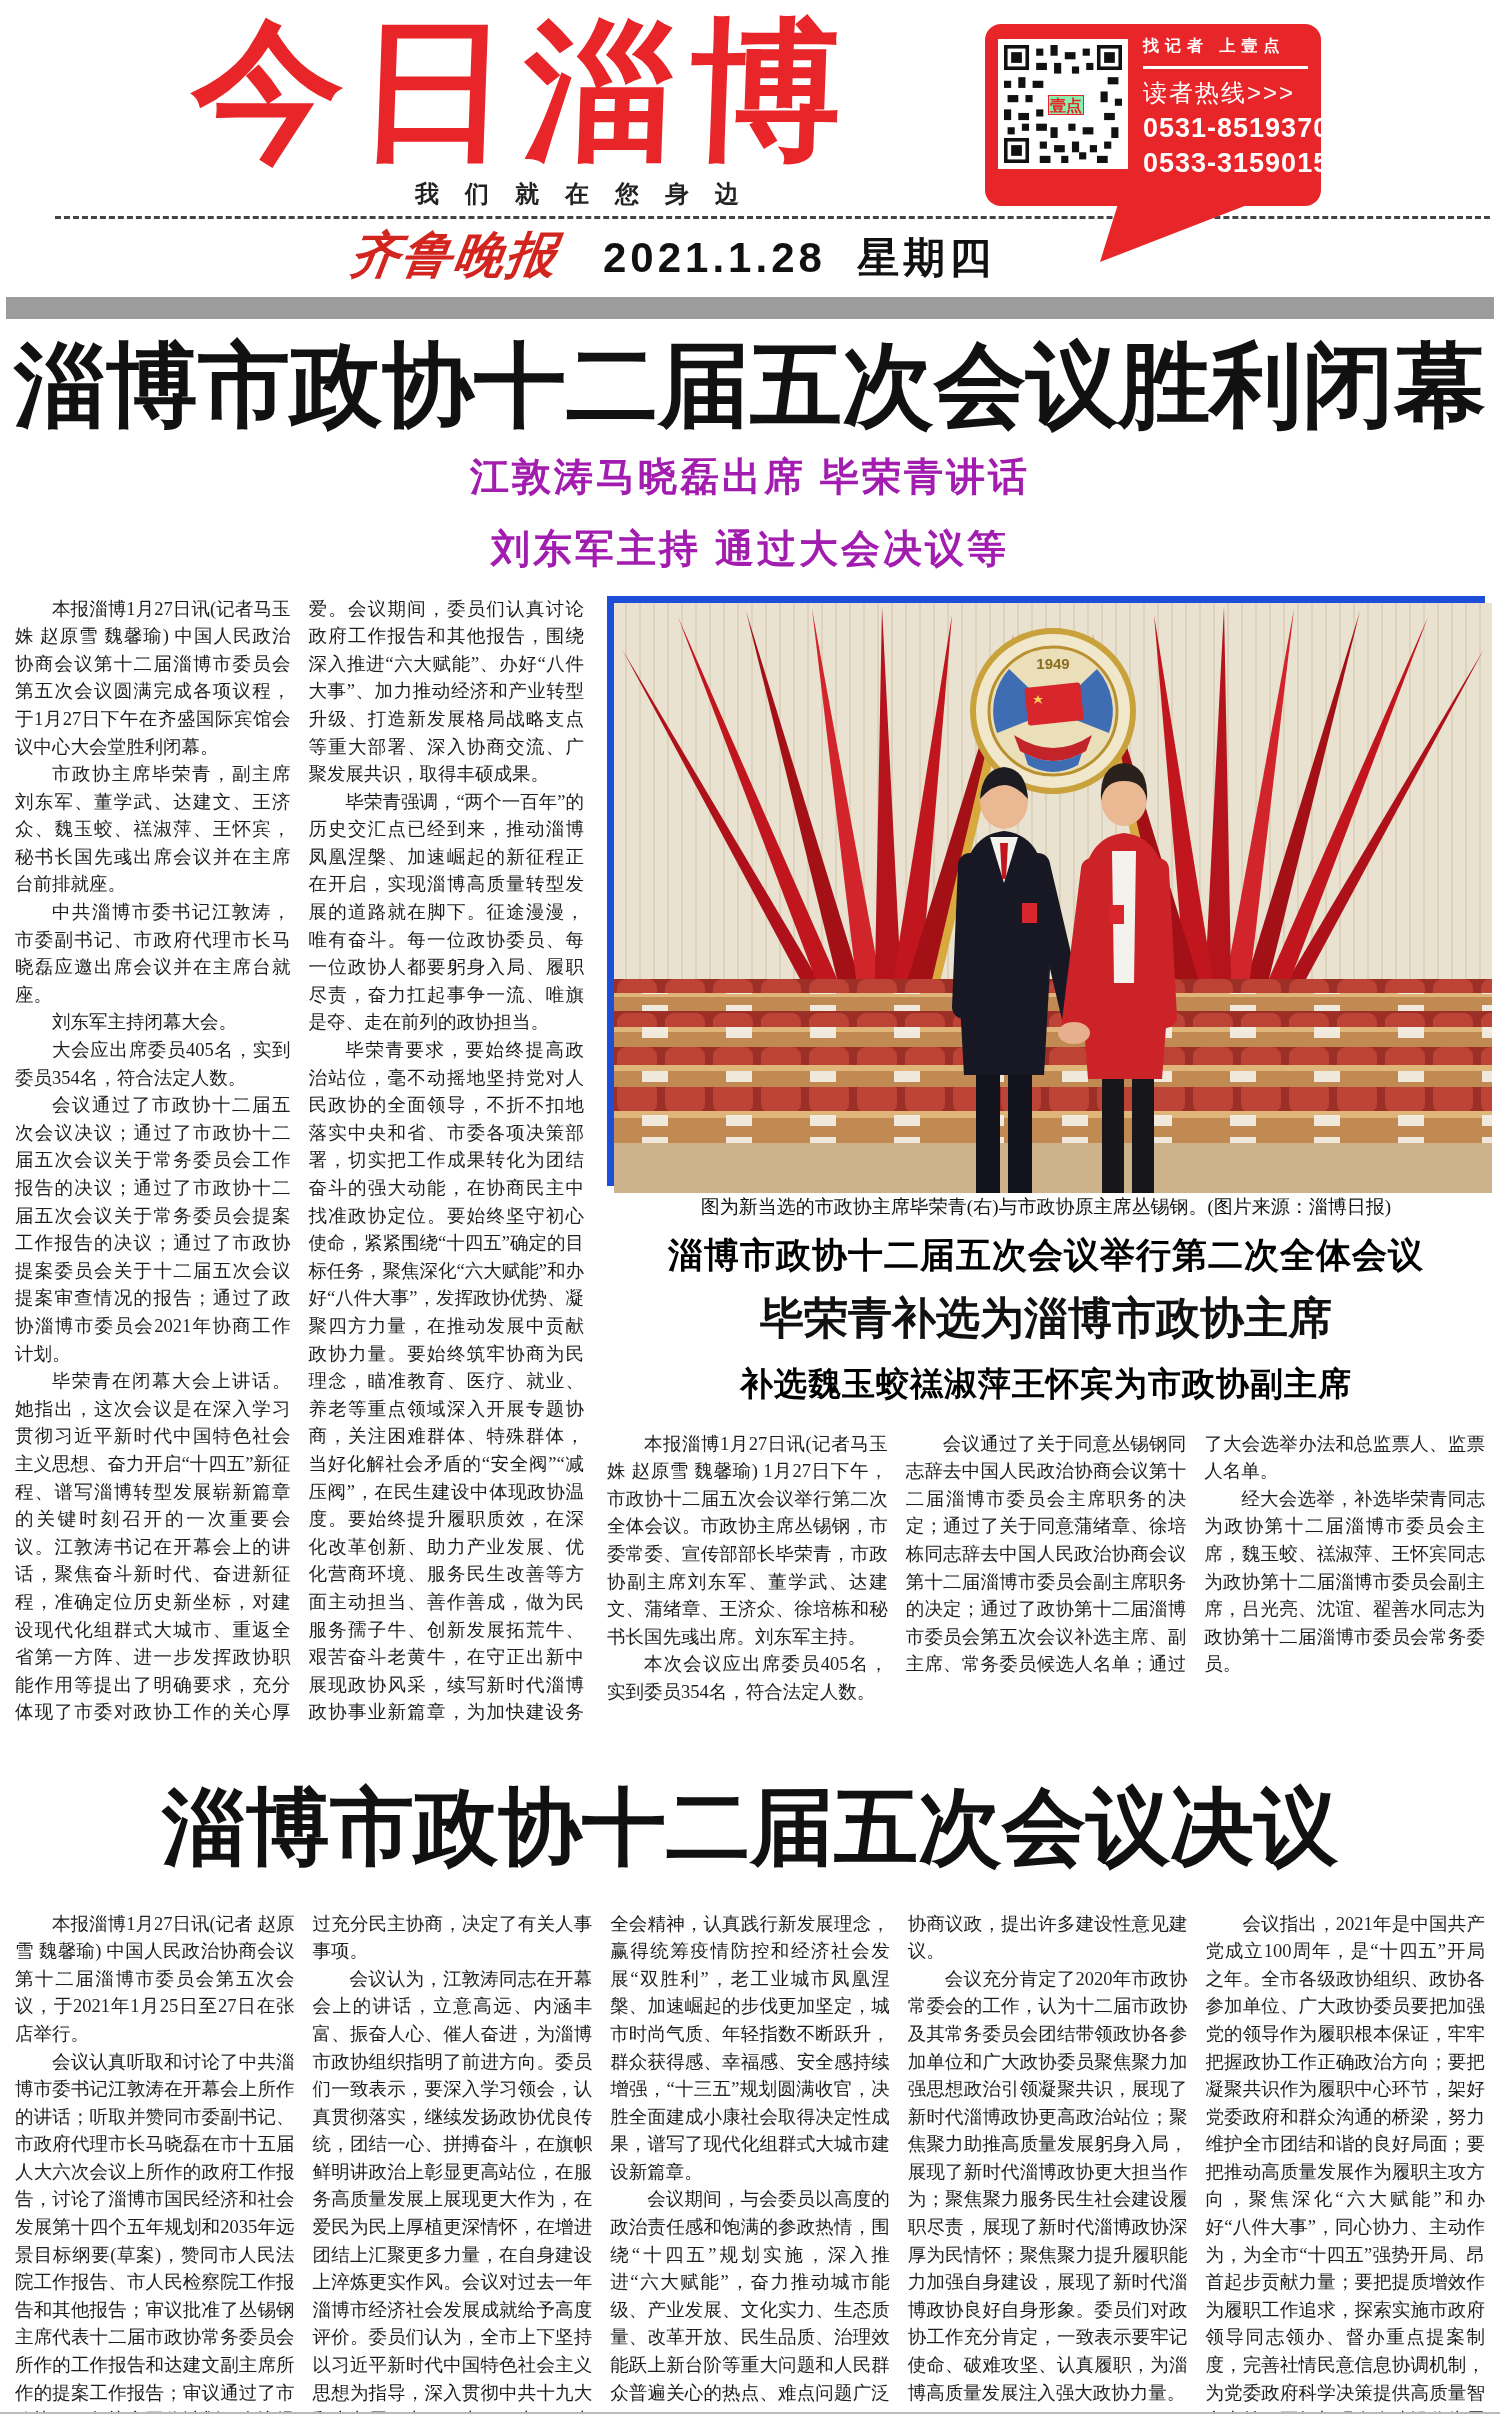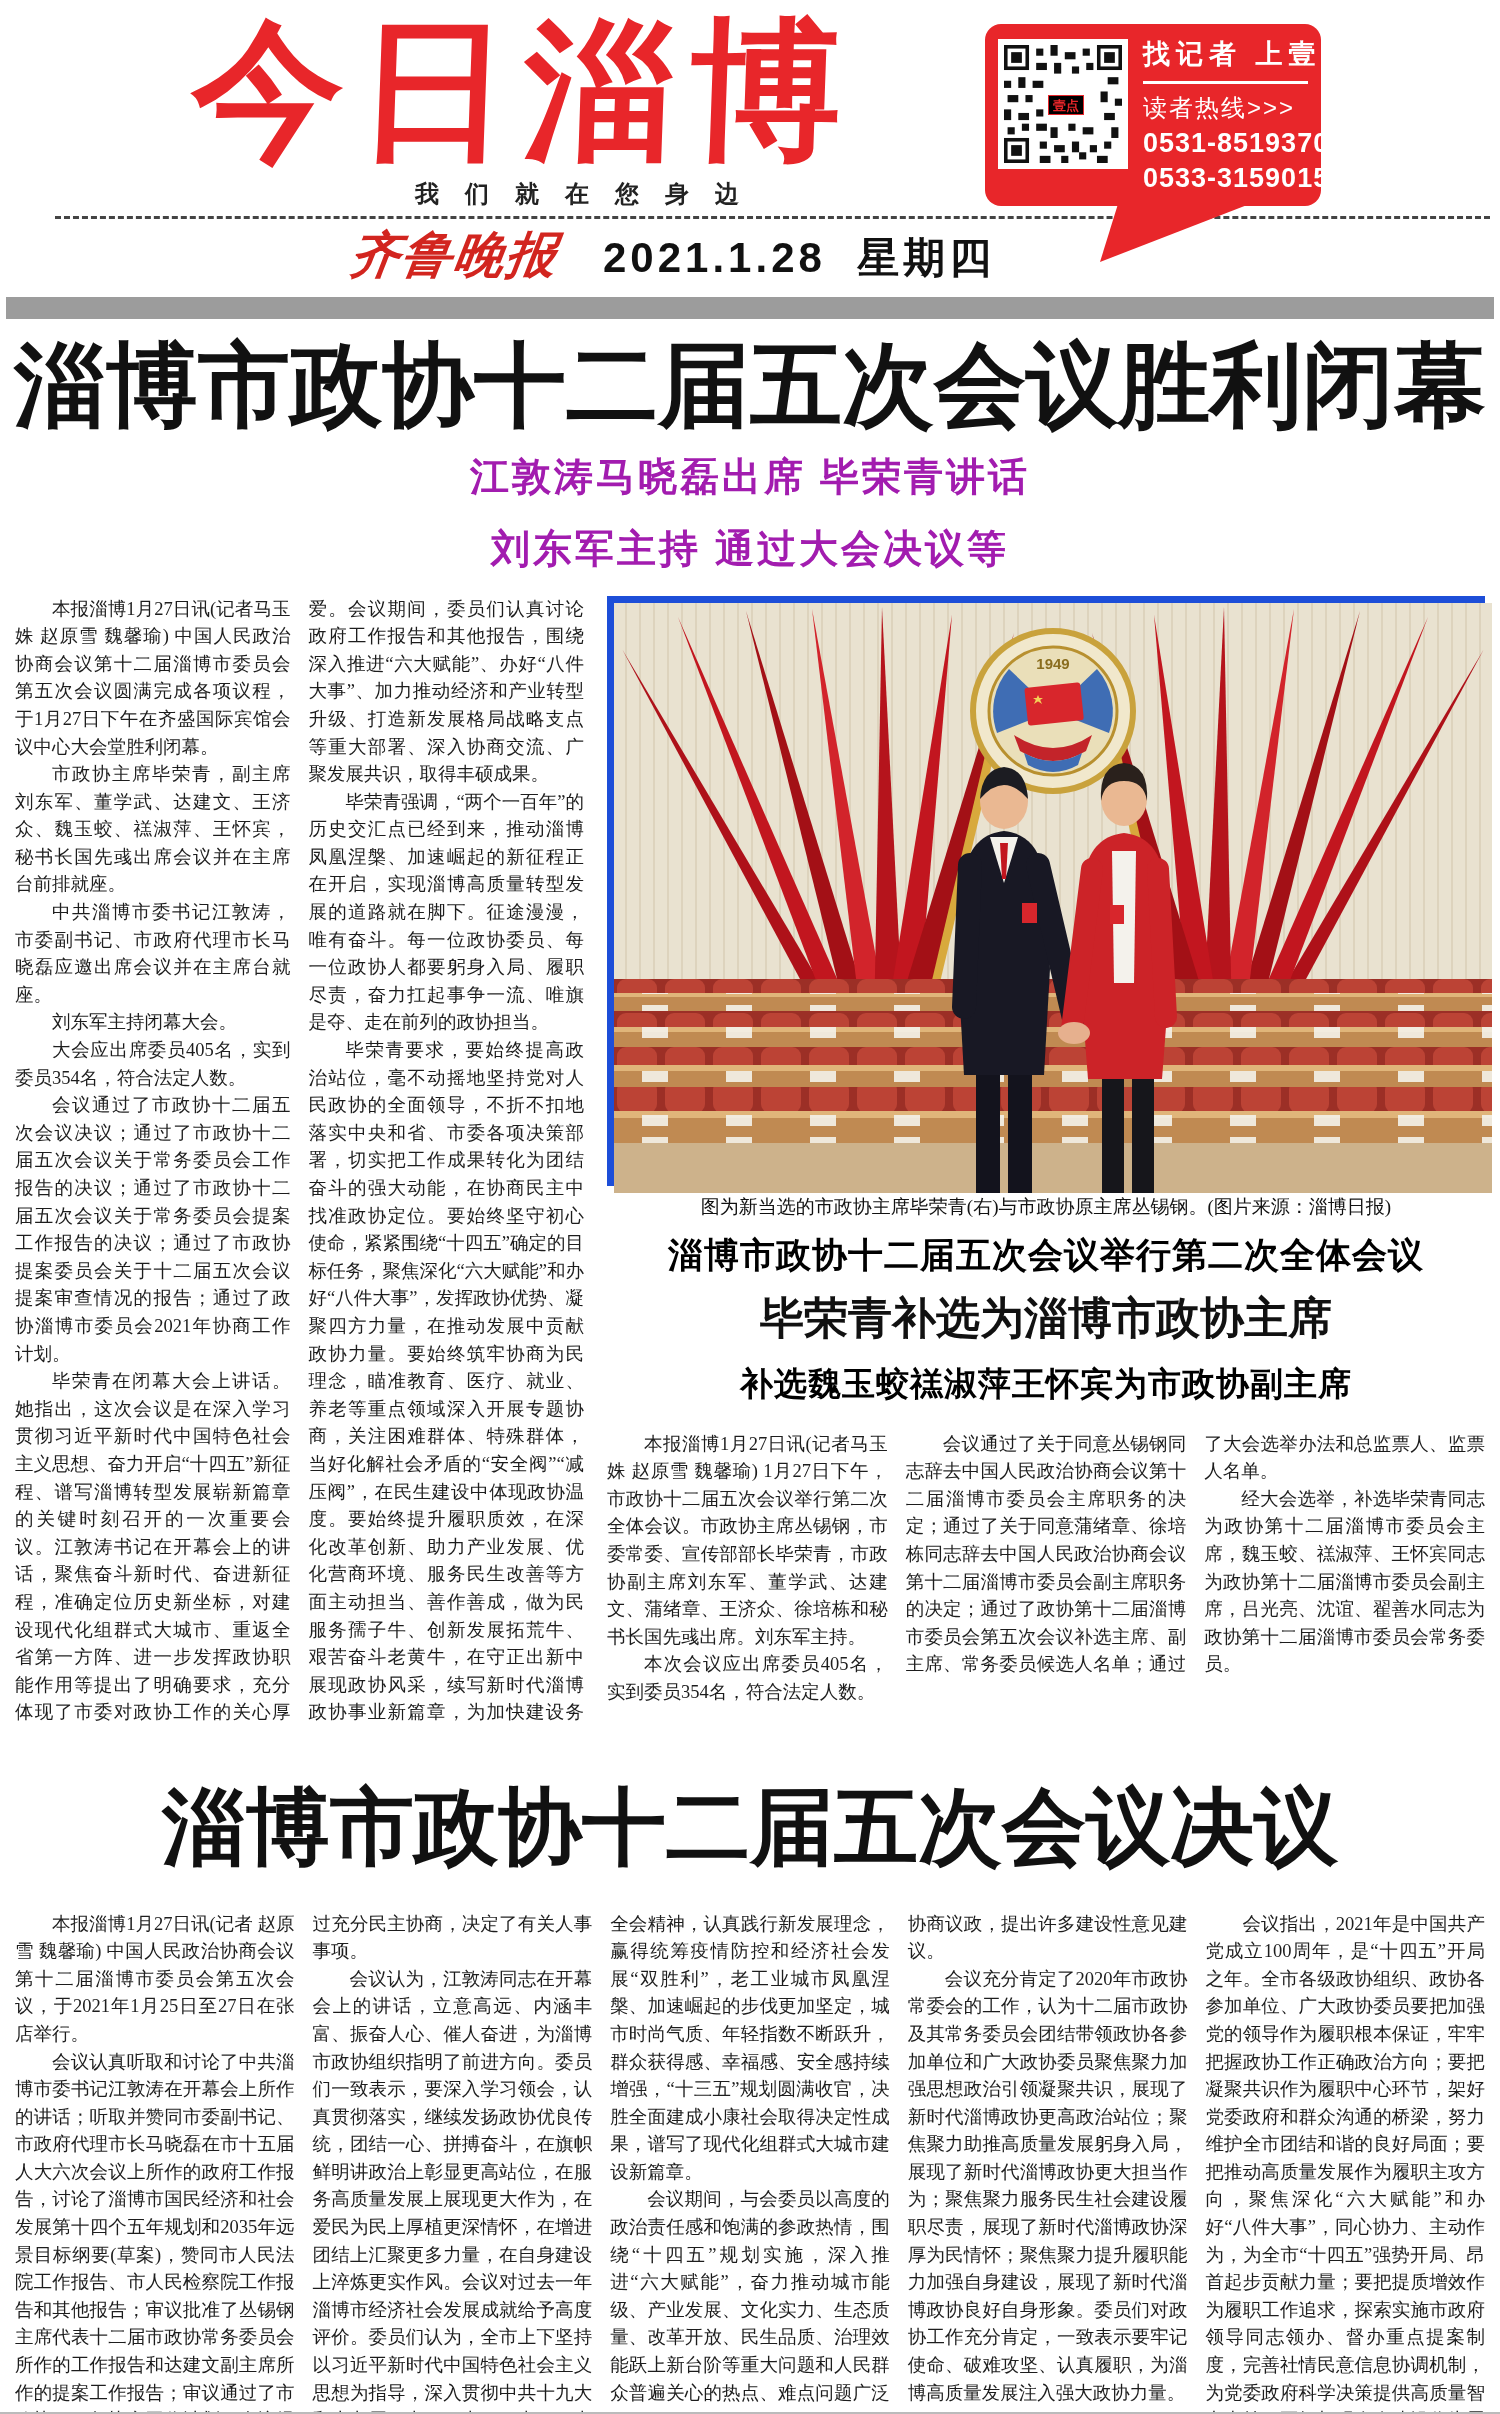--- a/index.html
+++ b/index.html
@@ -21,26 +21,26 @@
   .brand-row{position:absolute;left:350px;top:222px;display:flex;align-items:baseline;gap:45px;}
   .qilu{font-family:"Liberation Serif",serif;font-style:italic;font-weight:bold;
       font-size:50px;color:#d2251f;transform:skewX(-8deg);letter-spacing:2px;}
   .date-text{font-family:"Liberation Sans",sans-serif;font-weight:bold;font-size:42px;color:#111;letter-spacing:4px;}
   
   .bubble{position:absolute;left:985px;top:24px;width:336px;height:182px;background:var(--brand-red);
       border-radius:16px;z-index:5;}
   .bubble-tail{position:absolute;left:1100px;top:200px;width:160px;height:62px;background:var(--brand-red);
       clip-path:polygon(0 100%,12% 0,100% 0);z-index:4;}
   .qr-box{position:absolute;left:13px;top:15px;width:130px;height:130px;background:#fff;padding:6px;}
-  .qr-center-label{position:absolute;left:50px;top:56px;width:36px;height:20px;background:#000000;
-      color:var(--brand-red);font-family:"Liberation Sans",sans-serif;font-weight:bold;font-size:13px;
+  .qr-center-label{position:absolute;left:50px;top:56px;width:36px;height:20px;background:#86efac;
+      color:var(--brand-red);font-family:"Liberation Sans",sans-serif;font-weight:bold;font-size:16px;
       text-align:center;line-height:20px;border:1px solid var(--brand-red);}
   .bubble-text{position:absolute;left:158px;top:12px;right:10px;color:#fff;
       font-family:"Liberation Sans",sans-serif;}
-  .bubble-line1{font-size:27px;font-weight:bold;letter-spacing:6px;white-space:nowrap;}
+  .bubble-line1{font-size:16px;font-weight:bold;letter-spacing:6px;white-space:nowrap;}
   .bubble-rule{border-top:3px solid #fff;margin:9px 0 8px 0;width:165px;}
   .bubble-line2{font-size:24px;letter-spacing:2px;}
   .bubble-phone{font-size:27px;font-weight:bold;letter-spacing:1px;margin-top:4px;white-space:nowrap;}
   
   .gray-bar{height:22px;background:var(--gray-bar);margin:0 6px;}
   
   .h1{margin-top:12px;text-align:center;font-family:"Liberation Sans",sans-serif;font-weight:900;
       font-size:92px;line-height:1.18;color:var(--headline-black);letter-spacing:0px;white-space:nowrap;}
   .deck{10:0;text-align:center;font-family:"Liberation Sans",sans-serif;font-weight:bold;color:#a21caf;}
   .deck1{margin-top:10px;font-size:39px;letter-spacing:3px;}

